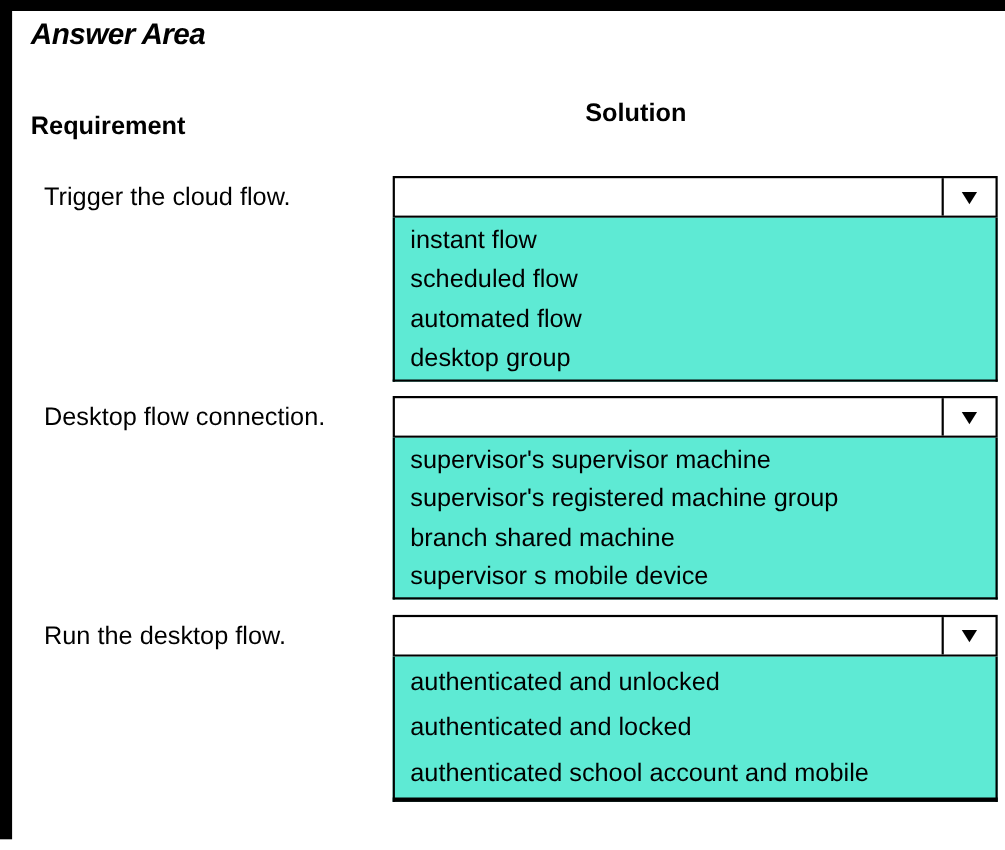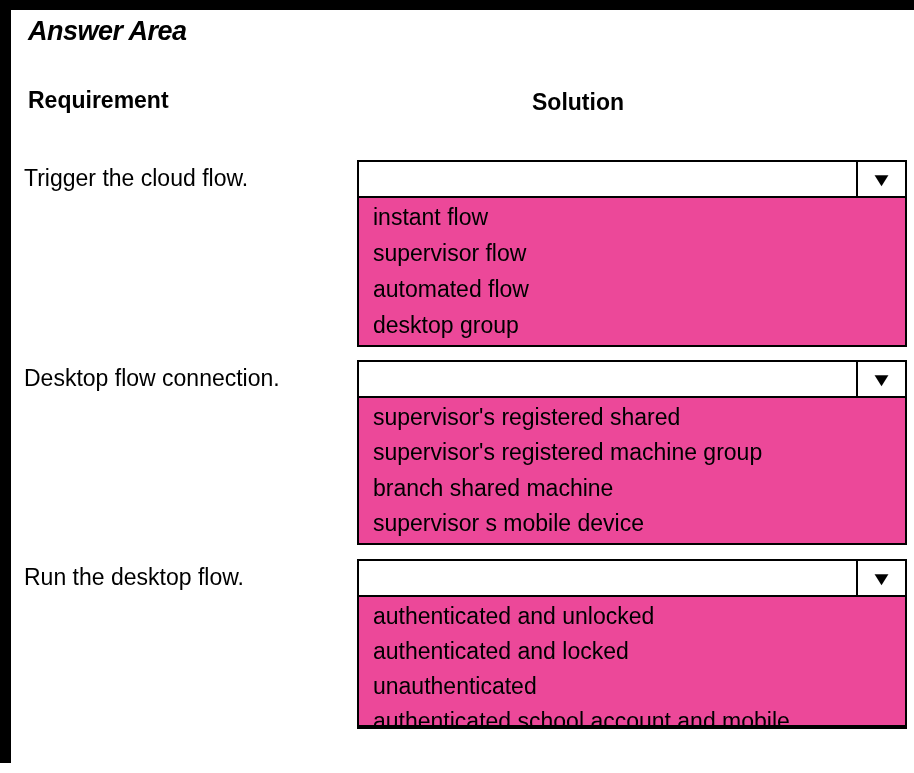--- a/index.html
+++ b/index.html
@@ -29,34 +29,34 @@
 
   .page-title {
     position: absolute; left: 28px; top: 16px;
     font-size: 27px; font-weight: bold; letter-spacing: -0.5px; font-style: italic;
   }
 
   .col-header {
     font-size: 23px; font-weight: bold;
   }
   .hdr-requirement {
-    position: absolute; left: 28px; top: 87px;
+    position: absolute; left: 28px; top: 101px;
   }
   .hdr-solution {
     position: absolute; left: 357px; top: 89px;
     width: 442px; text-align: center;
   }
 
   .qrow { position: absolute; left: 0; width: 914px; }
   .qrow-1 { top: 160px; }
   .qrow-2 { top: 360px; }
   .qrow-3 { top: 559px; }
 
   .req-label {
-    position: absolute; left: 24px; top: 5px;
+    position: absolute; left: 40px; top: 5px;
     font-size: 23px; white-space: nowrap;
   }
 
   .dropdown { position: absolute; left: 357px; top: 0; width: 550px; }
 
   .dd-select {
     width: 550px; height: 38px;
     border: 2px solid #000;
     background: #fff;
     display: flex; align-items: stretch;
@@ -77,21 +77,21 @@
   .dd-arrow-glyph {
     font-size: 19px; line-height: 1;
     transform: scaleX(1.25);
     color: #000;
   }
 
   .dd-list {
     width: 550px;
     border: 2px solid #000;
     border-top: none;
-    background: #ec4899;
+    background: #5eead4;
     display: flex; flex-direction: column;
     justify-content: space-around;
     padding: 2px 8px 2px 14px;
   }
   .qrow-1 .dd-list { height: 149px; }
   .qrow-2 .dd-list { height: 147px; }
   .qrow-3 .dd-list { height: 132px; border-bottom-width: 4px; }
 
   .dd-option {
     font-size: 23px; line-height: 35px;
@@ -115,56 +115,55 @@
   <div class="dropdown">
     <div class="dd-select">
       <div class="dd-value"></div>
       <div class="dd-divider"></div>
       <div class="dd-arrow-cell">
         <span class="dd-arrow-glyph">▼</span>
       </div>
     </div>
     <div class="dd-list">
       <div class="dd-option">instant flow</div>
-      <div class="dd-option">supervisor flow</div>
+      <div class="dd-option">scheduled flow</div>
       <div class="dd-option">automated flow</div>
       <div class="dd-option">desktop group</div>
     </div>
   </div>
 </div>
 
 <div class="qrow qrow-2">
   <div class="req-label">Desktop flow connection.</div>
   <div class="dropdown">
     <div class="dd-select">
       <div class="dd-value"></div>
       <div class="dd-divider"></div>
       <div class="dd-arrow-cell">
         <span class="dd-arrow-glyph">▼</span>
       </div>
     </div>
     <div class="dd-list">
-      <div class="dd-option">supervisor's registered shared</div>
+      <div class="dd-option">supervisor's supervisor machine</div>
       <div class="dd-option">supervisor's registered machine group</div>
       <div class="dd-option">branch shared machine</div>
       <div class="dd-option">supervisor s mobile device</div>
     </div>
   </div>
 </div>
 
 <div class="qrow qrow-3">
   <div class="req-label">Run the desktop flow.</div>
   <div class="dropdown">
     <div class="dd-select">
       <div class="dd-value"></div>
       <div class="dd-divider"></div>
       <div class="dd-arrow-cell">
         <span class="dd-arrow-glyph">▼</span>
       </div>
     </div>
     <div class="dd-list">
       <div class="dd-option">authenticated and unlocked</div>
       <div class="dd-option">authenticated and locked</div>
-      <div class="dd-option">unauthenticated</div>
       <div class="dd-option">authenticated school account and mobile</div>
     </div>
   </div>
 </div>
 
 </body></html>

